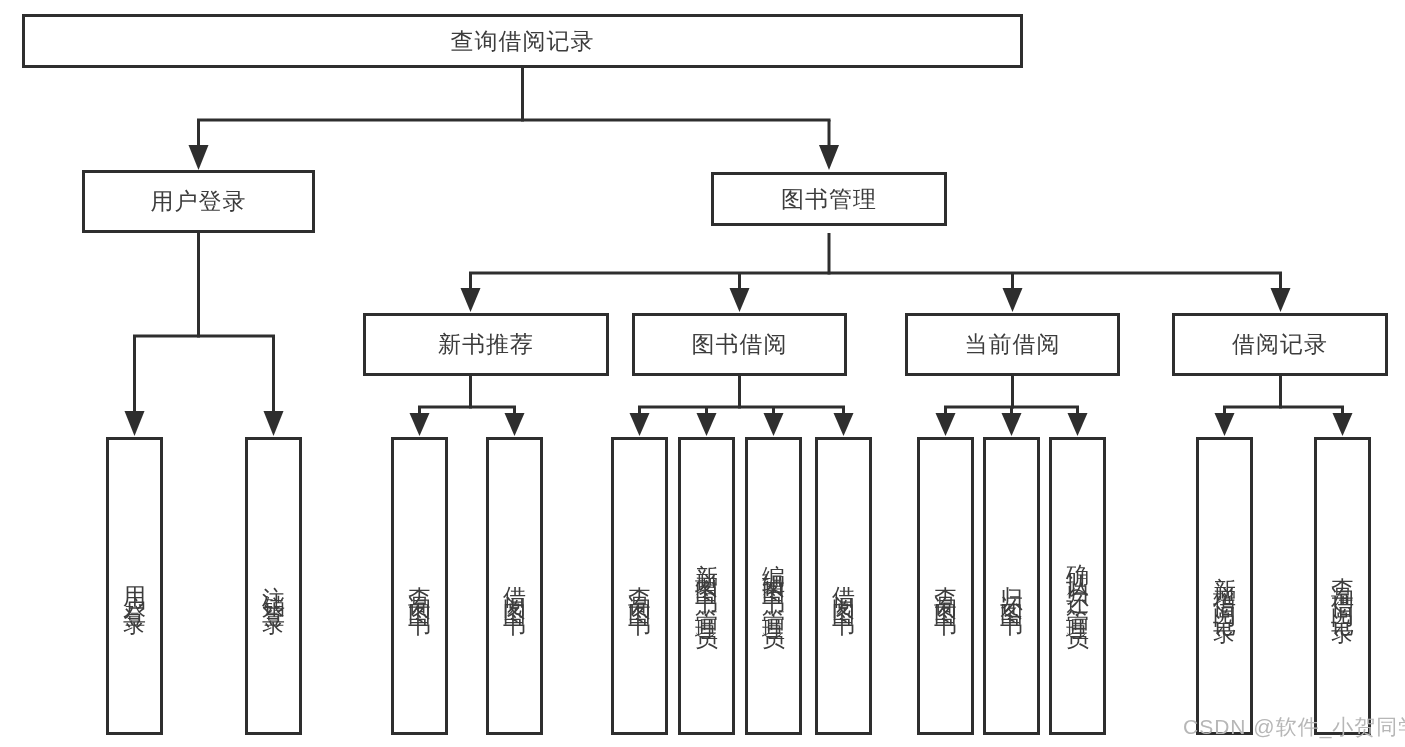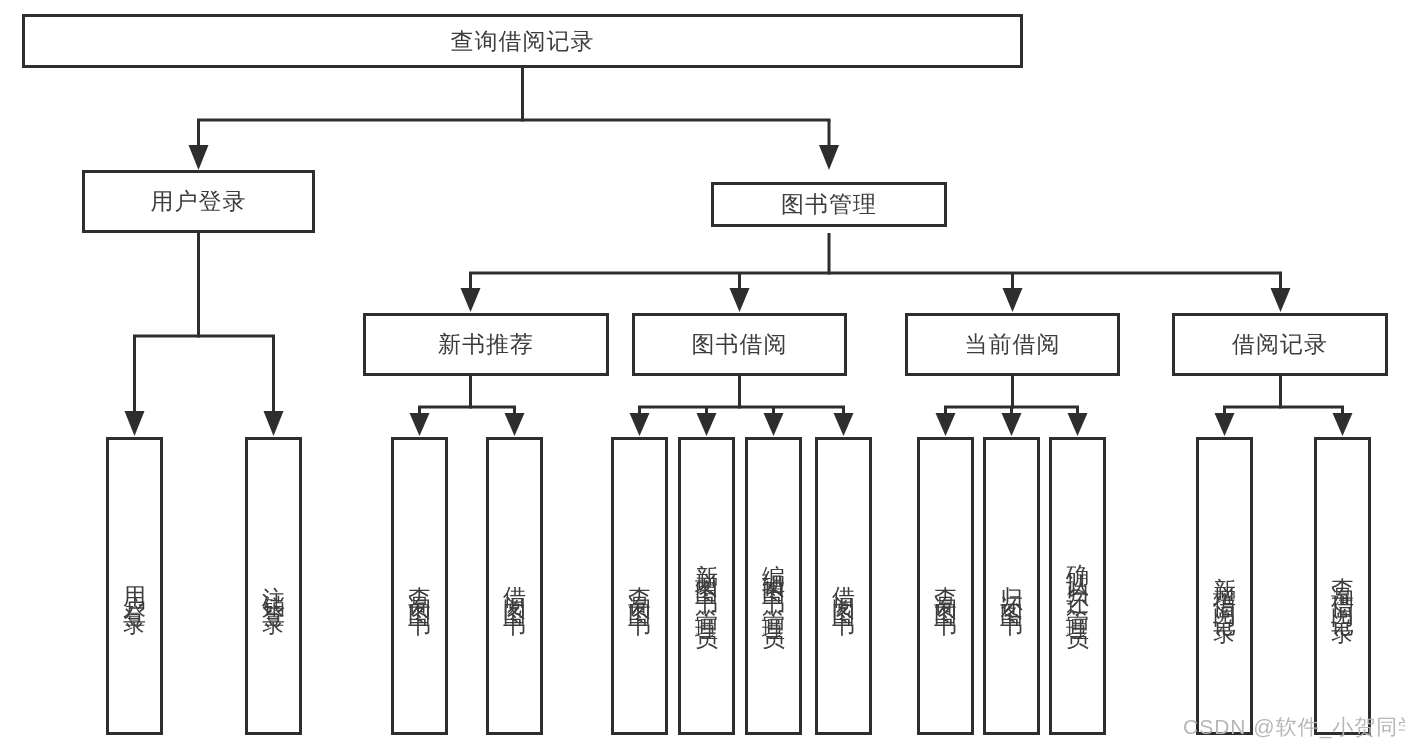--- a/index.html
+++ b/index.html
@@ -112,21 +112,21 @@
     <line x1="1223" y1="407" x2="1344" y2="407"></line>
     <line x1="1224.5" y1="407" x2="1224.5" y2="415"></line>
     <polygon points="1214.5,413 1234.5,413 1224.5,436"></polygon>
     <line x1="1342.5" y1="407" x2="1342.5" y2="415"></line>
     <polygon points="1332.5,413 1352.5,413 1342.5,436"></polygon>
   </svg>
 
   <div class="box hbox" style="left:22px;top:14px;width:1001px;height:54px">查询借阅记录</div>
 
   <div class="box hbox" style="left:82px;top:170px;width:233px;height:63px">用户登录</div>
-  <div class="box hbox" style="left:711px;top:182px;width:236px;height:45px">图书管理</div>
+  <div class="box hbox" style="left:711px;top:172px;width:236px;height:54px">图书管理</div>
 
   <div class="box hbox" style="left:363px;top:313px;width:246px;height:63px">新书推荐</div>
   <div class="box hbox" style="left:632px;top:313px;width:215px;height:63px">图书借阅</div>
   <div class="box hbox" style="left:905px;top:313px;width:215px;height:63px">当前借阅</div>
   <div class="box hbox" style="left:1172px;top:313px;width:216px;height:63px">借阅记录</div>
 
   <div class="box vbox" style="left:106px;top:437px;width:57px;height:298px">
     <span>用户登录</span>
   </div>
   <div class="box vbox" style="left:245px;top:437px;width:57px;height:298px">

